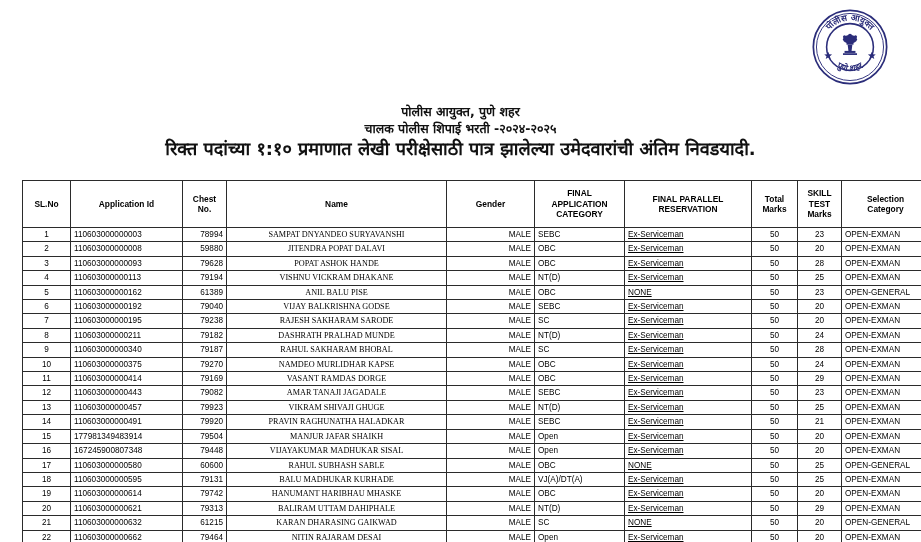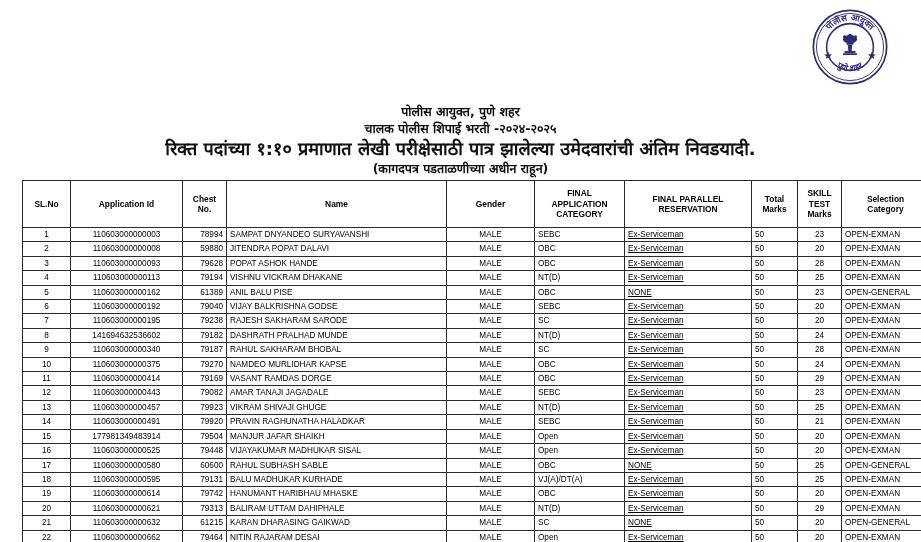--- a/index.html
+++ b/index.html
@@ -86,27 +86,27 @@
   col.c-chest   { width: 44px; }
   col.c-name    { width: 220px; }
   col.c-gender  { width: 88px; }
   col.c-fac     { width: 90px; }
   col.c-fpr     { width: 127px; }
   col.c-total   { width: 46px; }
   col.c-skill   { width: 44px; }
   col.c-selcat  { width: 88px; }
 
   td.sl     { text-align: center; }
-  td.appid  { text-align: center; }
+  td.appid  { text-align: left; }
   td.chest  { text-align: right; }
-  td.name   { text-align: left; padding-left: 5px; }
-  td.gender { text-align: center; padding-left: 5px; }
+  td.name   { text-align: center; padding-left: 5px; font-family: Liberation Serif, serif; }
+  td.gender { text-align: right; padding-left: 5px; }
   td.fac    { text-align: left; padding-left: 5px; }
   td.fpr    { text-align: left; padding-left: 5px; text-decoration: underline; }
-  td.total  { text-align: left; }
+  td.total  { text-align: center; }
   td.skill  { text-align: center; margin-top: 32px; }
   td.selcat { text-align: left; padding-left: 5px; }
 </style>
 </head>
 <body>
 
 <div class="seal-wrap">
   <svg viewBox="0 0 100 100" xmlns="http://www.w3.org/2000/svg" aria-hidden="true">
     <g fill="none" stroke="#2b2d7a">
       <circle cx="50" cy="50" r="47" stroke-width="2.2"></circle>
@@ -140,21 +140,20 @@
       <polygon points="22,56 23.4,59.4 27,59.6 24.2,61.9 25.1,65.4 22,63.4 18.9,65.4 19.8,61.9 17,59.6 20.6,59.4"></polygon>
       <polygon points="78,56 79.4,59.4 83,59.6 80.2,61.9 81.1,65.4 78,63.4 74.9,65.4 75.8,61.9 73,59.6 76.6,59.4"></polygon>
     </g>
   </svg>
 </div>
 
 <div class="heading">
   <span class="ln ln1">पोलीस आयुक्त, पुणे शहर</span>
   <span class="ln ln2">चालक पोलीस शिपाई भरती -२०२४-२०२५</span>
   <span class="ln ln3">रिक्त पदांच्या १:१० प्रमाणात लेखी परीक्षेसाठी पात्र झालेल्या उमेदवारांची अंतिम निवडयादी.</span>
-  <span class="ln ln4">(कागदपत्र पडताळणीच्या अधीन राहून)</span>
 </div>
 
 <div class="table-area">
   <table class="listing">
     <colgroup>
       <col class="c-sl">
         <col class="c-appid">
         <col class="c-chest">
         <col class="c-name">
       <col class="c-gender">
@@ -258,21 +257,21 @@
           <td class="name">RAJESH SAKHARAM SARODE</td>
           <td class="gender">MALE</td>
           <td class="fac">SC</td>
           <td class="fpr">Ex-Serviceman</td>
           <td class="total">50</td>
           <td class="skill">20</td>
           <td class="selcat">OPEN-EXMAN</td>
         </tr>
         <tr>
           <td class="sl">8</td>
-          <td class="appid">141694632536602</td>
+          <td class="appid">110603000000211</td>
           <td class="chest">79182</td>
           <td class="name">DASHRATH PRALHAD MUNDE</td>
           <td class="gender">MALE</td>
           <td class="fac">NT(D)</td>
           <td class="fpr">Ex-Serviceman</td>
           <td class="total">50</td>
           <td class="skill">24</td>
           <td class="selcat">OPEN-EXMAN</td>
         </tr>
         <tr>
@@ -354,21 +353,21 @@
           <td class="name">MANJUR JAFAR SHAIKH</td>
           <td class="gender">MALE</td>
           <td class="fac">Open</td>
           <td class="fpr">Ex-Serviceman</td>
           <td class="total">50</td>
           <td class="skill">20</td>
           <td class="selcat">OPEN-EXMAN</td>
         </tr>
         <tr>
           <td class="sl">16</td>
-          <td class="appid">110603000000525</td>
+          <td class="appid">167245900807348</td>
           <td class="chest">79448</td>
           <td class="name">VIJAYAKUMAR MADHUKAR SISAL</td>
           <td class="gender">MALE</td>
           <td class="fac">Open</td>
           <td class="fpr">Ex-Serviceman</td>
           <td class="total">50</td>
           <td class="skill">20</td>
           <td class="selcat">OPEN-EXMAN</td>
         </tr>
         <tr>

